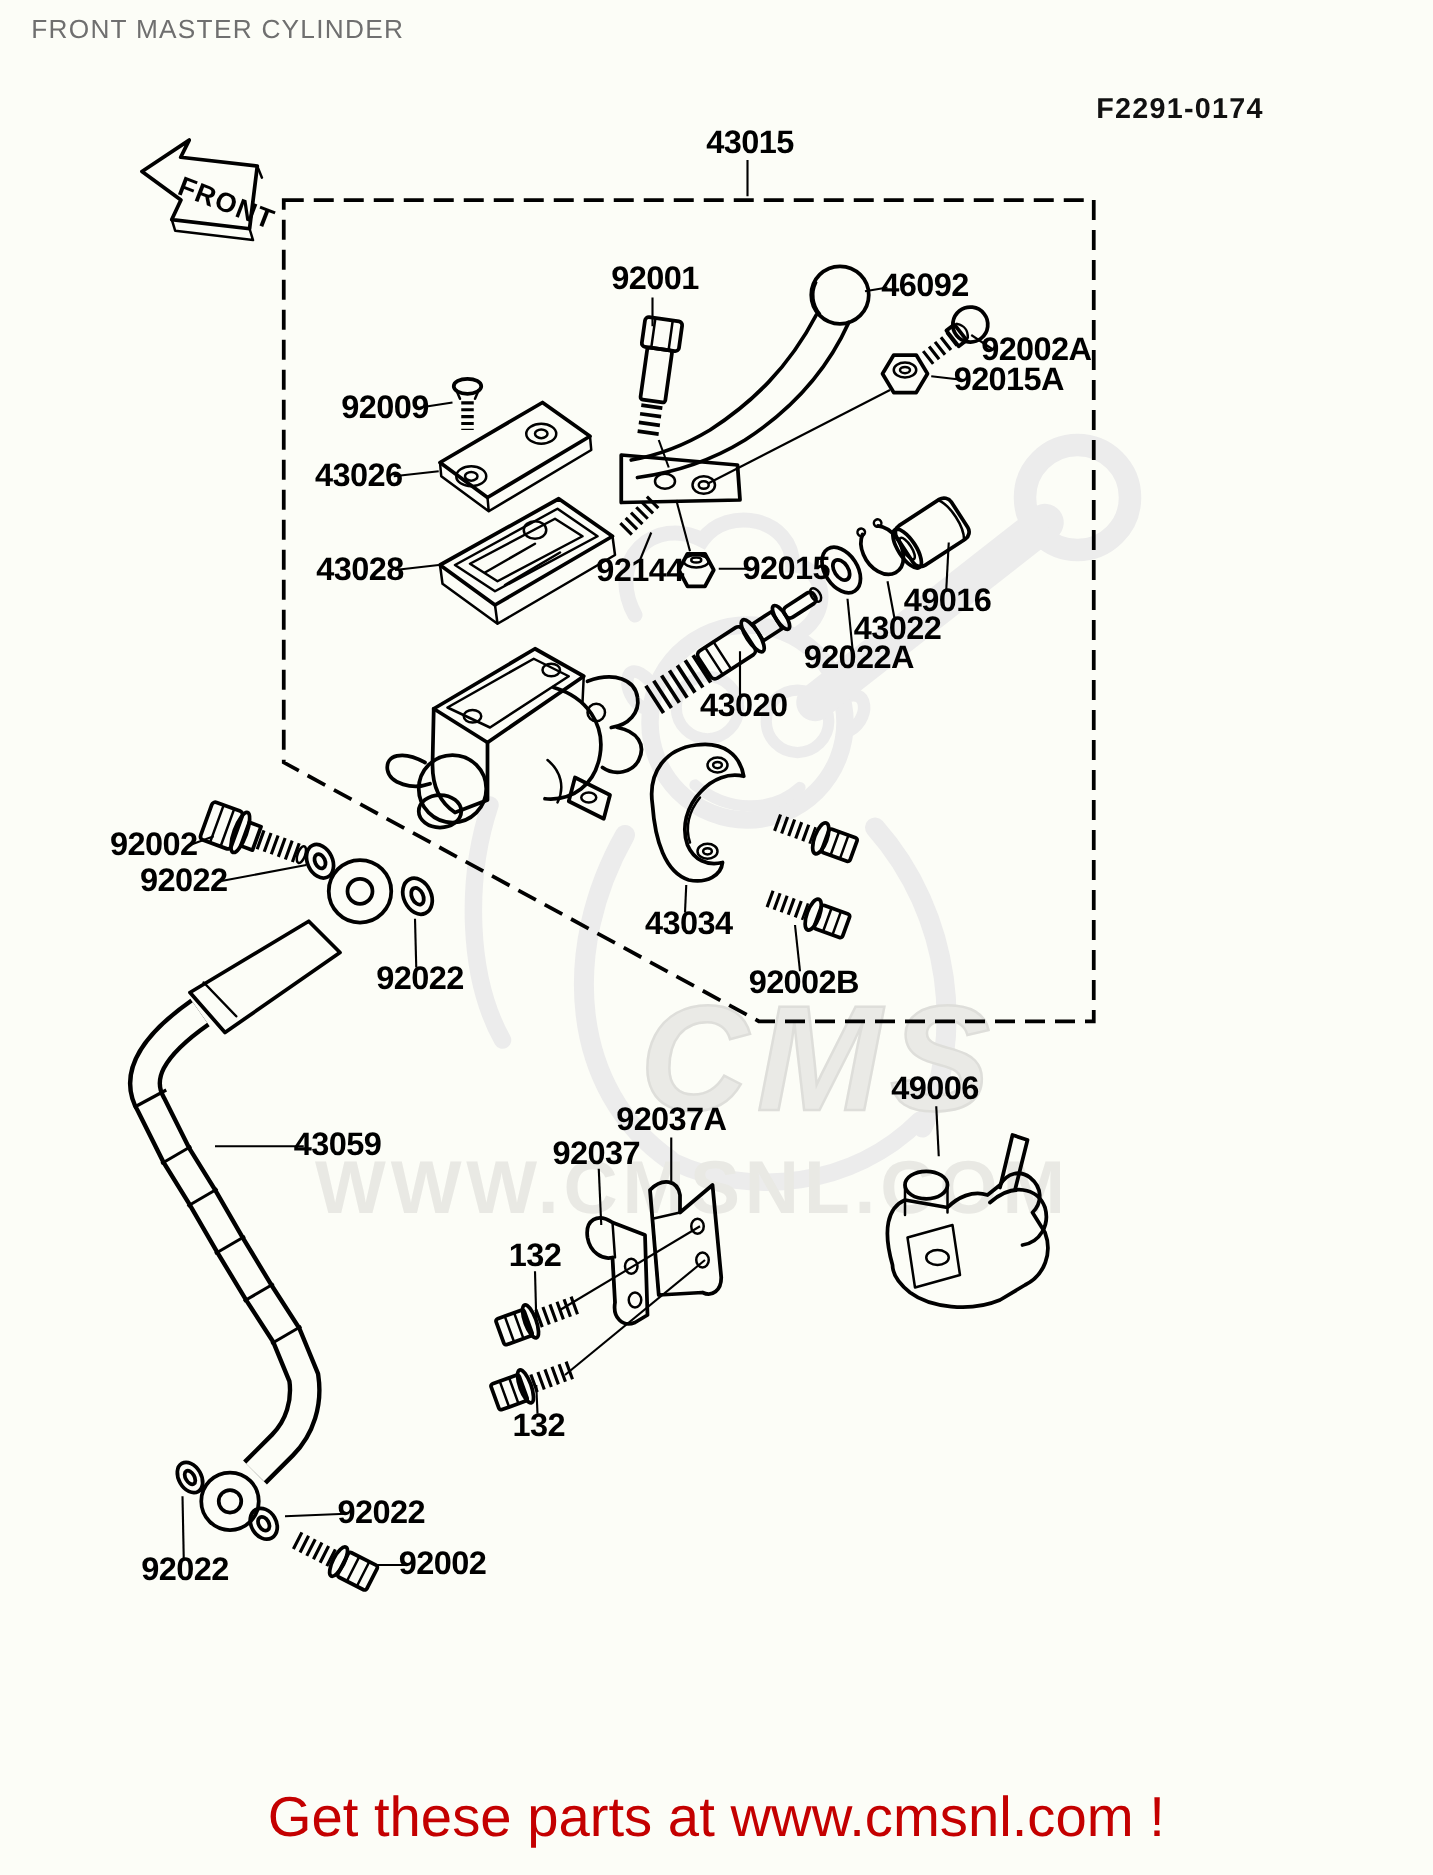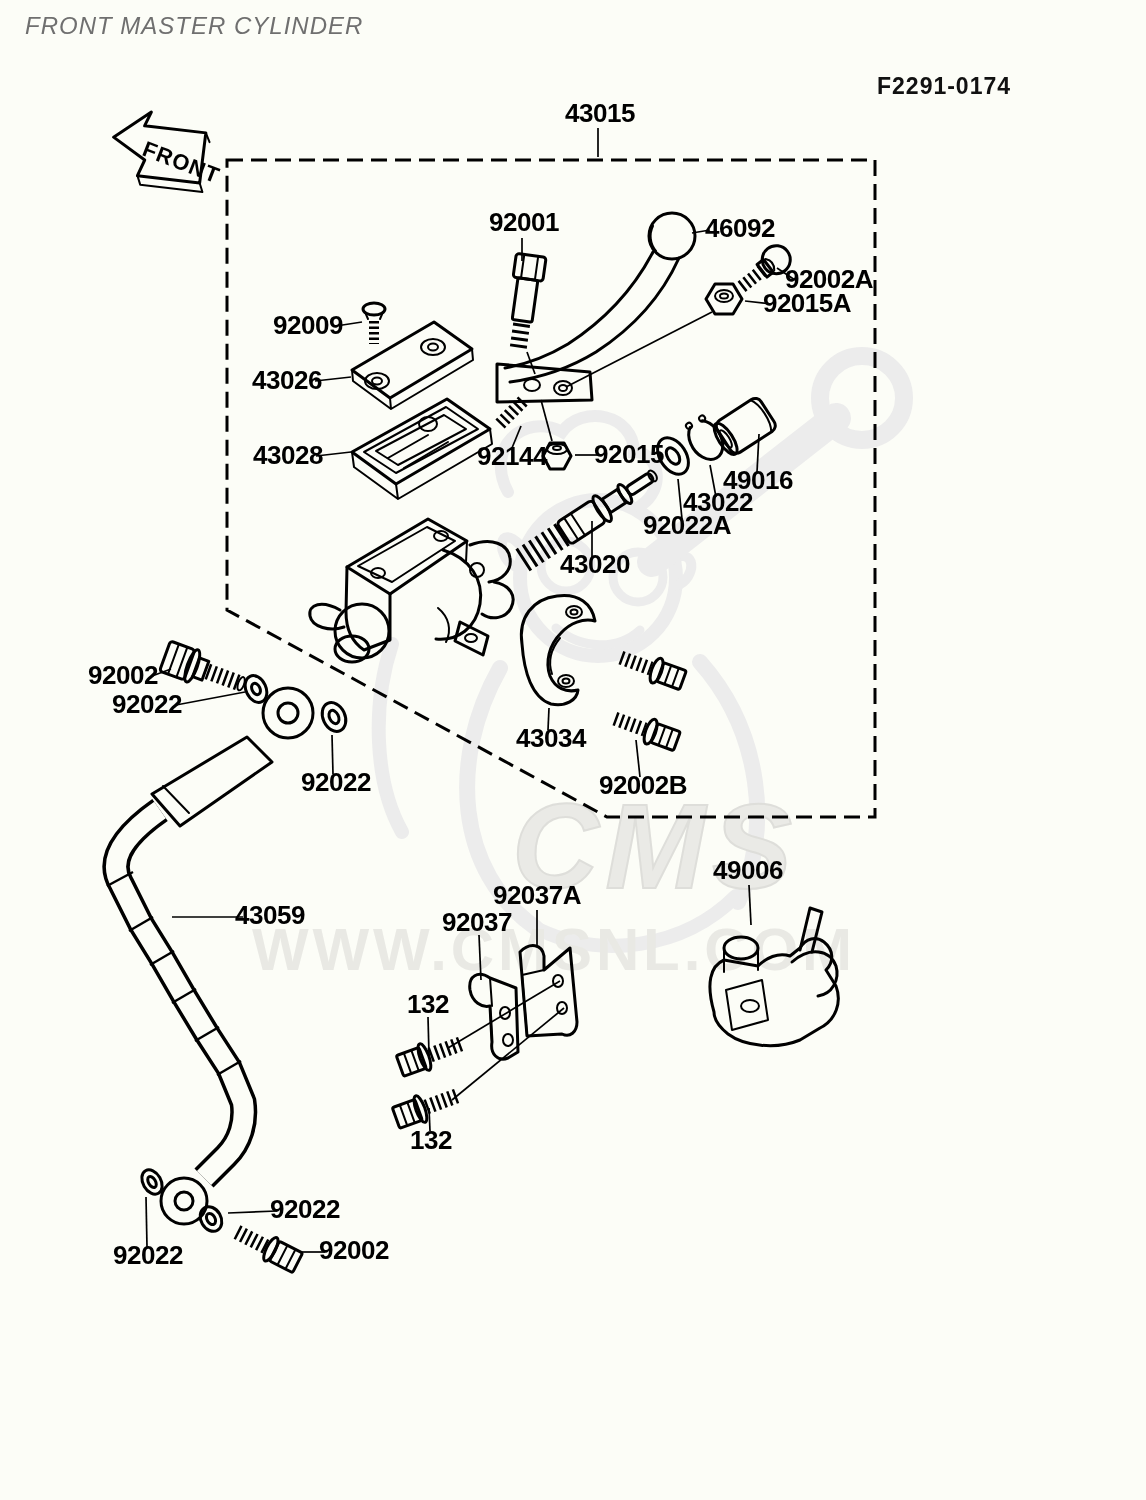--- a/index.html
+++ b/index.html
@@ -1,19 +1,19 @@
 <!DOCTYPE html>
 <html><head>
 <meta charset="utf-8">
 <style>
   html,body{margin:0;padding:0;background:#fcfdf7;}
   .page{position:relative;width:1146px;height:1500px;background:#fcfdf7;
         font-family:"Liberation Sans",sans-serif;overflow:hidden;}
-  .title{position:absolute;left:25px;top:12px;font-size:24px;color:#6f6f6f;
-         letter-spacing:1px;white-space:nowrap;font-style:italic;}
+  .title{position:absolute;left:25px;top:12px;font-size:21px;color:#6f6f6f;
+         letter-spacing:1px;white-space:nowrap;}
   .banner{position:absolute;left:0;top:1428px;width:100%;text-align:center;
           font-size:45px;color:#c40000;white-space:nowrap;}
   svg.art{position:absolute;left:0;top:0;}
   .part{fill:none;stroke:#000;stroke-width:3;stroke-linejoin:round;stroke-linecap:round;}
   .thin{stroke-width:2;}
   .thr{stroke:#000;fill:none;}
   .leader{stroke:#000;stroke-width:1.7;}
   .lbl{font-family:"Liberation Sans",sans-serif;font-weight:bold;font-size:26px;
        fill:#000;text-anchor:middle;letter-spacing:-0.5px;}
   .figcode{font-family:"Liberation Sans",sans-serif;font-weight:bold;font-size:23px;
@@ -351,13 +351,14 @@
         <text x="431" y="1149" class="lbl">132</text>
         <line x1="147" y1="1247" x2="146" y2="1197" class="leader"></line>
         <text x="148" y="1264" class="lbl">92022</text>
         <line x1="277" y1="1211" x2="228" y2="1213" class="leader"></line>
         <text x="305" y="1218" class="lbl">92022</text>
         <line x1="325" y1="1252" x2="299" y2="1252" class="leader"></line>
         <text x="354" y="1259" class="lbl">92002</text>
       </g>
   </svg>
 
+  <div class="banner">Get these parts at www.cmsnl.com !</div>
 </div>
 
 </body></html>

